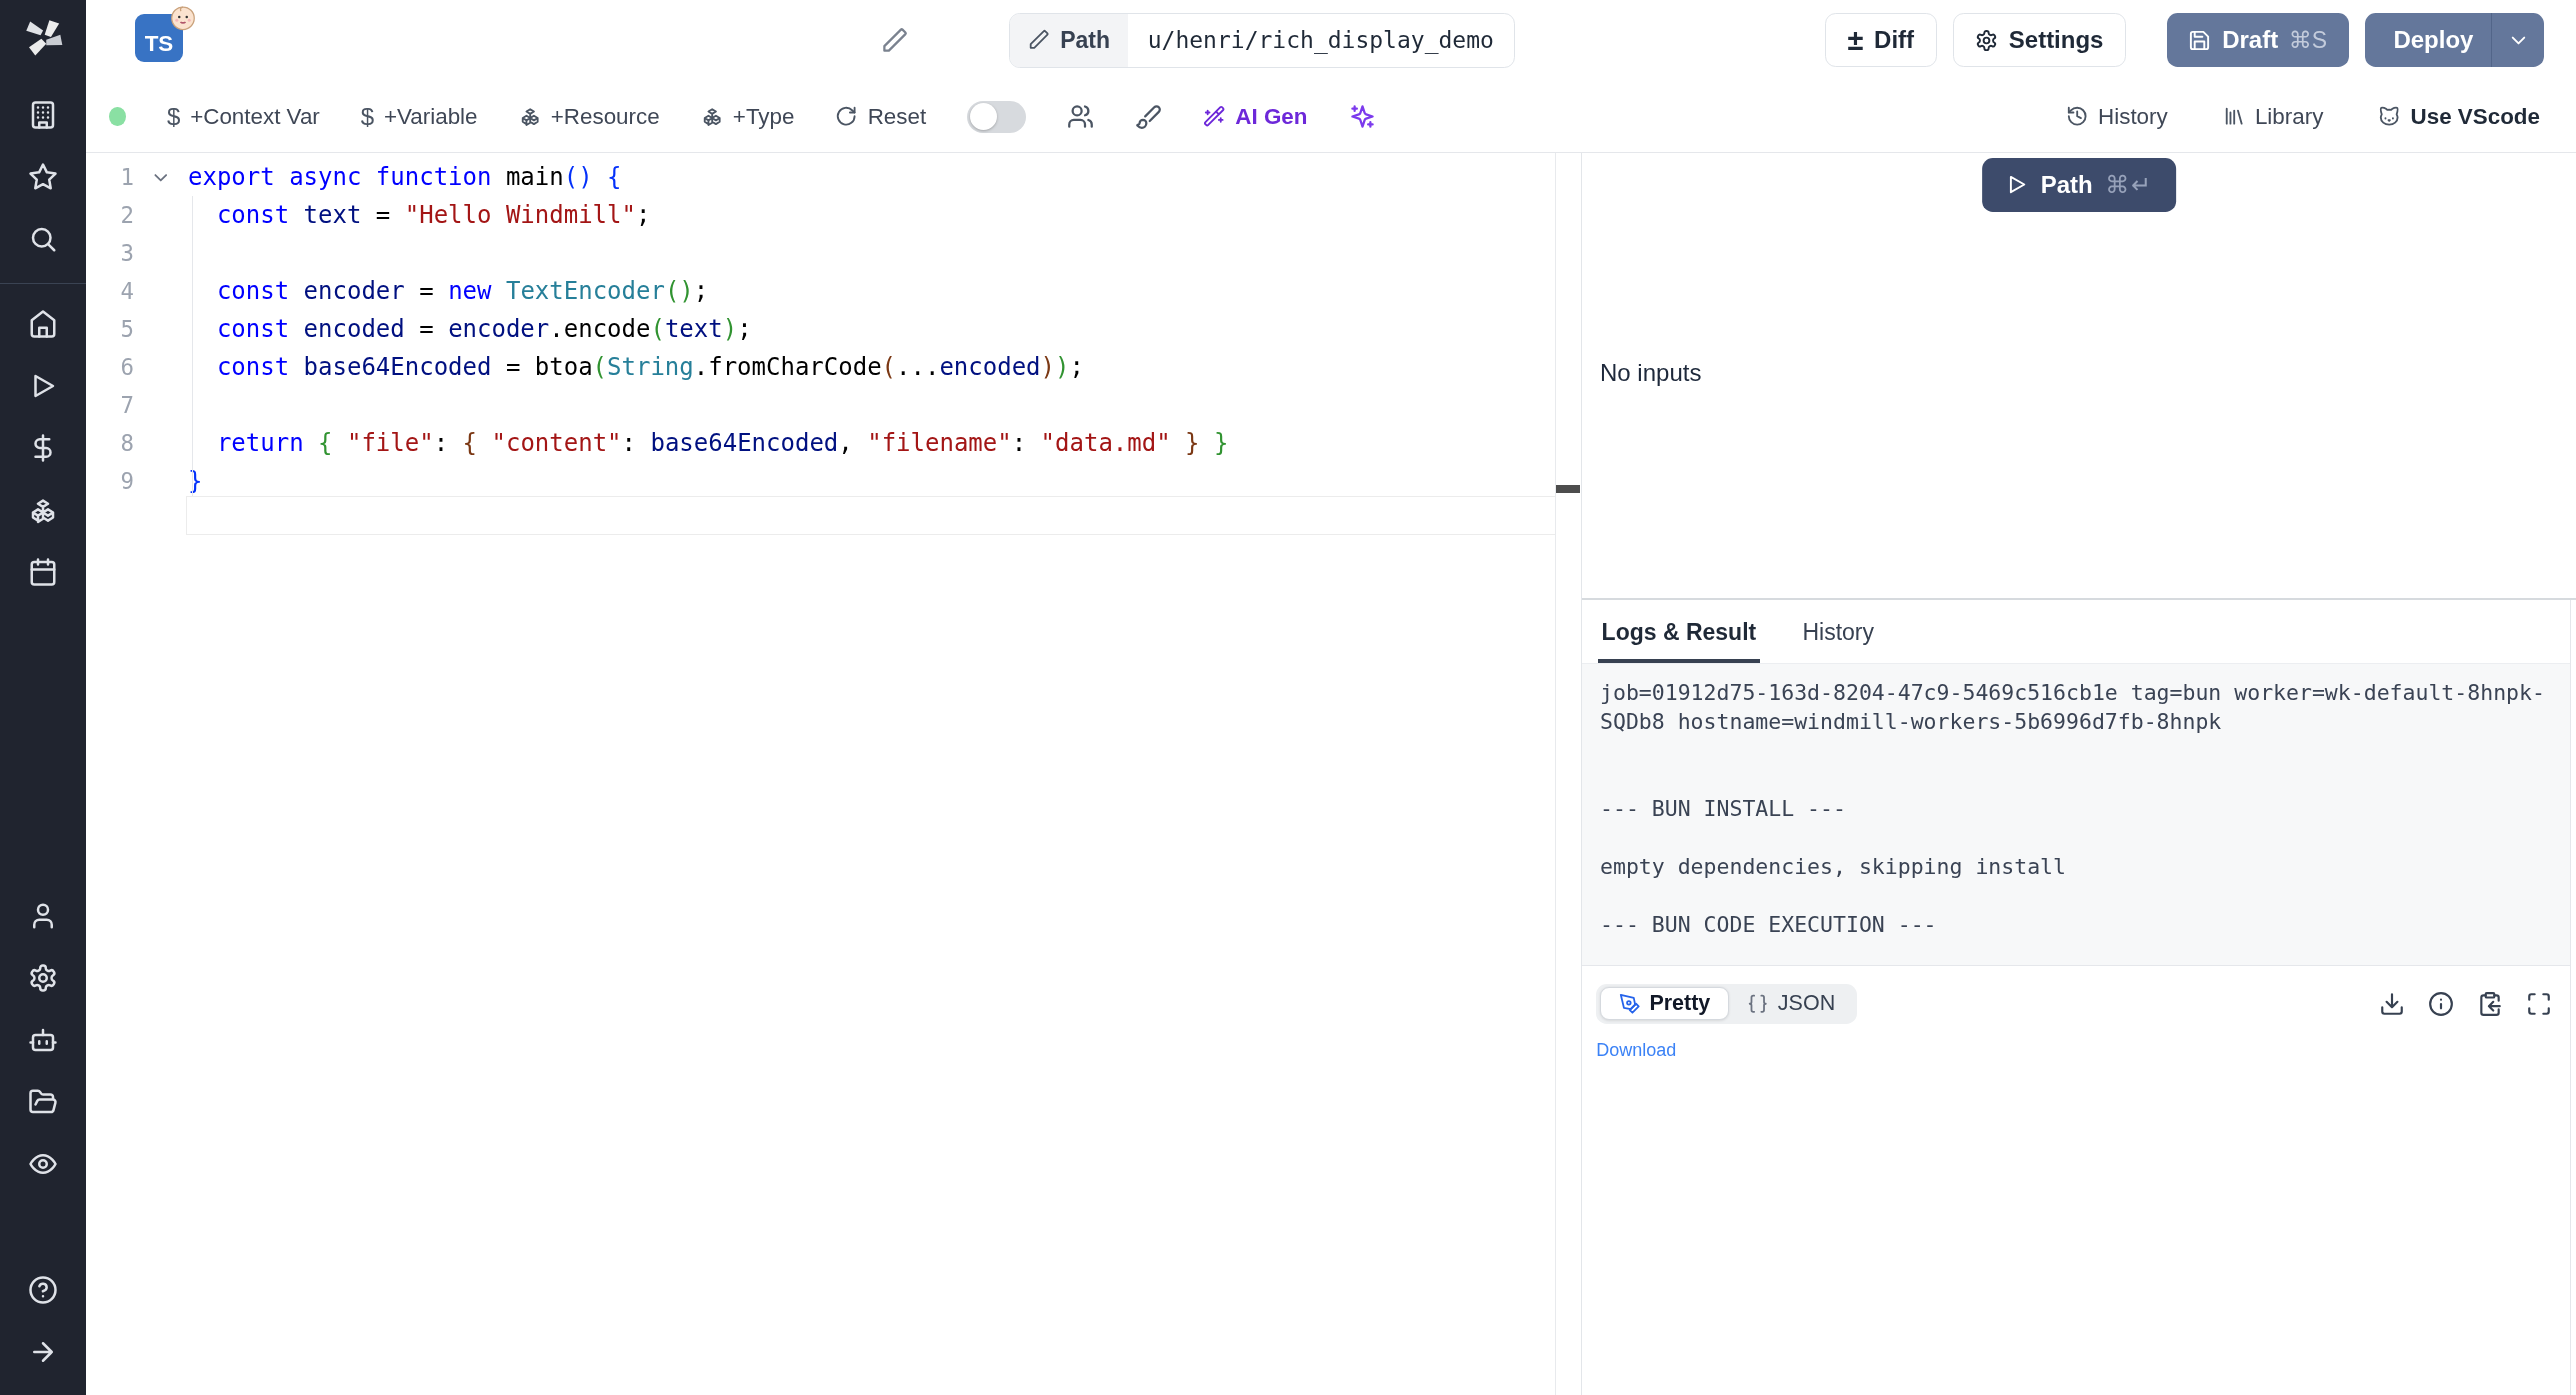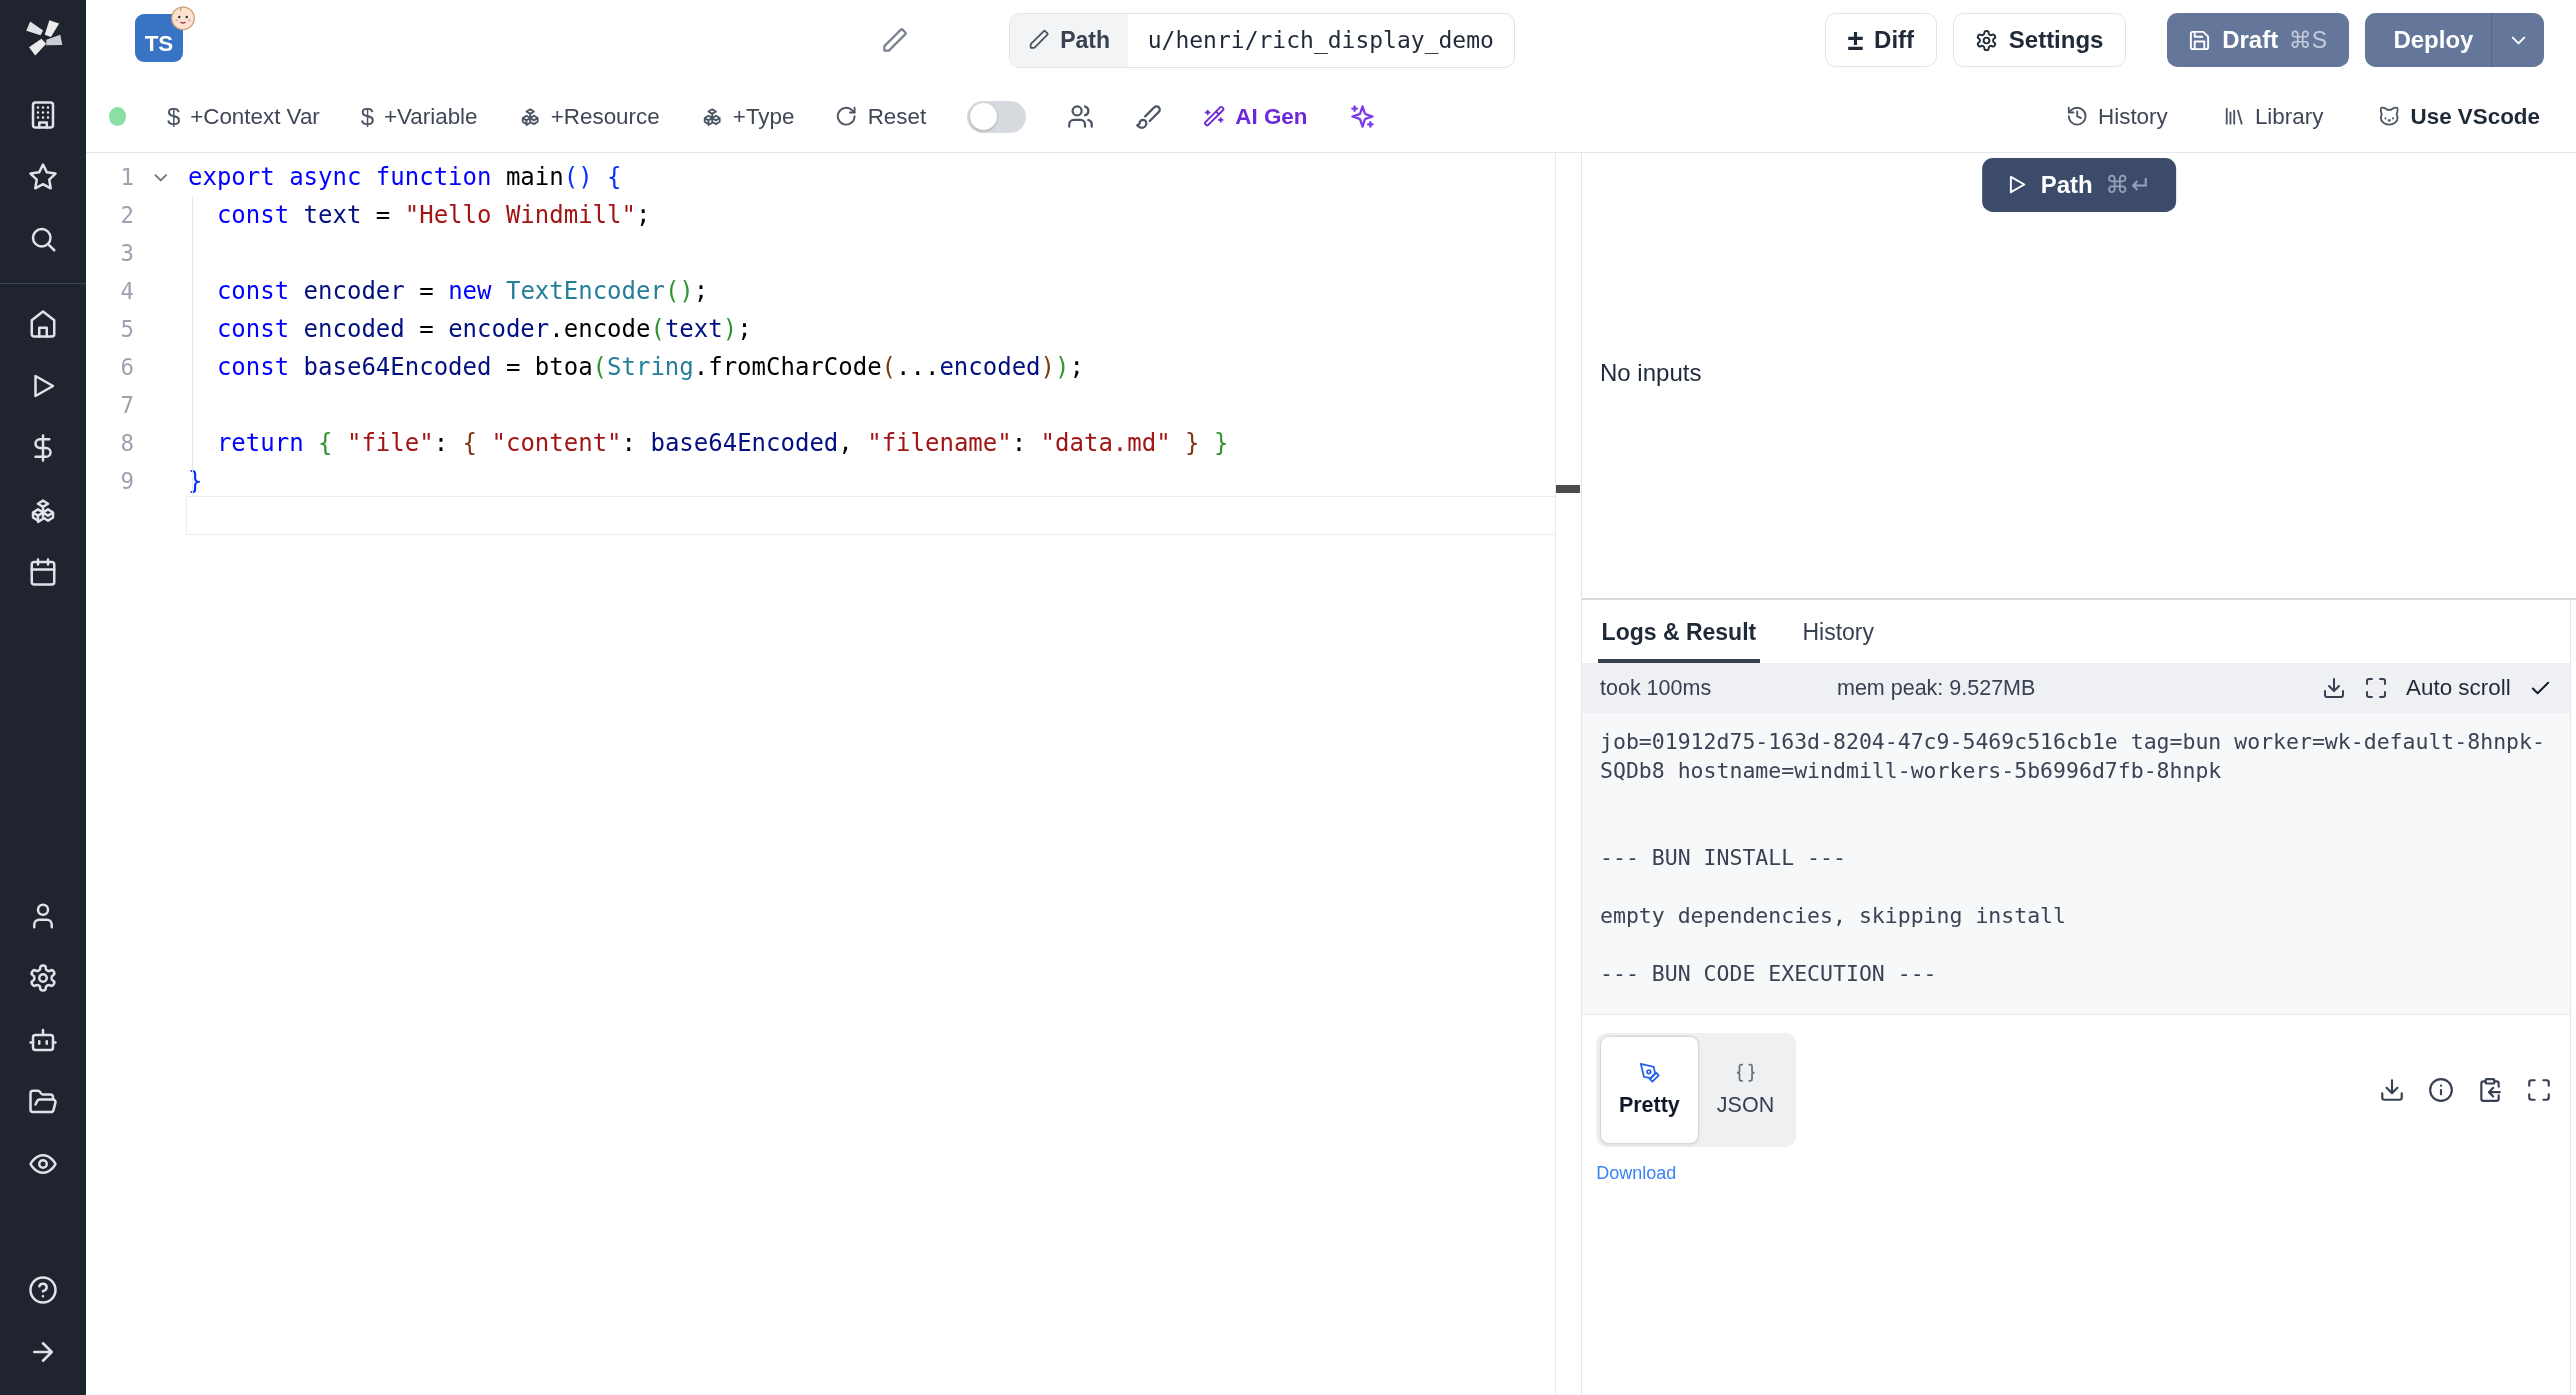--- a/index.html
+++ b/index.html
@@ -111,21 +111,21 @@
   .stats-right .icon-only { width:24px; height:24px; color:#374151; }
   .stats-right .icon-only .ic { width:24px; height:24px; }
   .check-ic { width:23px; height:23px; color:#111827; }
   .log-area { height:301px; flex:none; background:#f7f8f9; padding:14.3px 18px; overflow:hidden;
               font-family:"DejaVu Sans Mono", monospace; font-size:21.5px; color:#3a4354; }
   .log-line { line-height:29px; white-space:pre-wrap; word-break:break-all; min-height:29px; }
 
   .result-area { flex:1; background:#fff; border-top:0.9px solid #e5e7eb; padding:18px 18px 0 14.3px; }
   .result-head { display:flex; align-items:center; }
   .seg-control { background:#eef0f2; border-radius:10.7px; padding:3.6px; display:flex; align-items:center; }
-  .seg { display:flex; align-items:center; gap:9px; font-size:21.5px; padding:25px 18px; border-radius:9px; cursor:pointer; color:#374151;flex-direction:column; }
+  .seg { display:flex; align-items:center; gap:9px; font-size:21.5px; padding:3px 18px; border-radius:9px; cursor:pointer; color:#374151; }
   .seg.active { background:#fff; border:0.9px solid #d5d9de; box-shadow:0 0.9px 2.7px rgba(0,0,0,.10); font-weight:600; color:#111827; }
   .seg .ic { width:21.5px; height:21.5px; }
   .pen-blue { color:#2563eb; }
   .brace-gray { color:#6b7280; }
   .result-icons { margin-left:auto; display:flex; gap:23px; }
   .result-icons .icon-only { width:26px; height:26px; color:#374151; }
   .result-icons .icon-only .ic { width:26px; height:26px; }
   .download-link { display:inline-block; margin-top:16px; font-size:18px; color:#3b82f6; cursor:pointer; text-decoration:none; }
 </style>
 </head>
@@ -579,40 +579,20 @@
         </div>
 
         <div class="h-splitter"></div>
 
         <div class="panel-bottom">
           <div class="tabs-row">
             <span class="tab active">Logs &amp; Result</span>
             <span class="tab">History</span>
           </div>
 
-          <div class="stats-bar">
-            <span class="stat-took">took 100ms</span>
-            <span>mem peak: 9.527MB</span>
-            <span class="stats-right">
-              <span class="icon-only">
-                  <svg class="ic" viewBox="0 0 24 24">
-                    <use href="#i-download"></use>
-                  </svg>
-                </span>
-              <span class="icon-only">
-                  <svg class="ic" viewBox="0 0 24 24">
-                    <use href="#i-maximize"></use>
-                  </svg>
-                </span>
-              <span>Auto scroll</span>
-              <svg class="ic check-ic" viewBox="0 0 24 24">
-                  <use href="#i-check"></use>
-                </svg>
-            </span>
-          </div>
 
           <div class="log-area" id="log-area">
               <div class="log-line">job=01912d75-163d-8204-47c9-5469c516cb1e tag=bun worker=wk-default-8hnpk-SQDb8 hostname=windmill-workers-5b6996d7fb-8hnpk</div>
               <div class="log-line"></div>
               <div class="log-line"></div>
               <div class="log-line">--- BUN INSTALL ---</div>
               <div class="log-line"></div>
               <div class="log-line">empty dependencies, skipping install</div>
               <div class="log-line"></div>
               <div class="log-line">--- BUN CODE EXECUTION ---</div>

